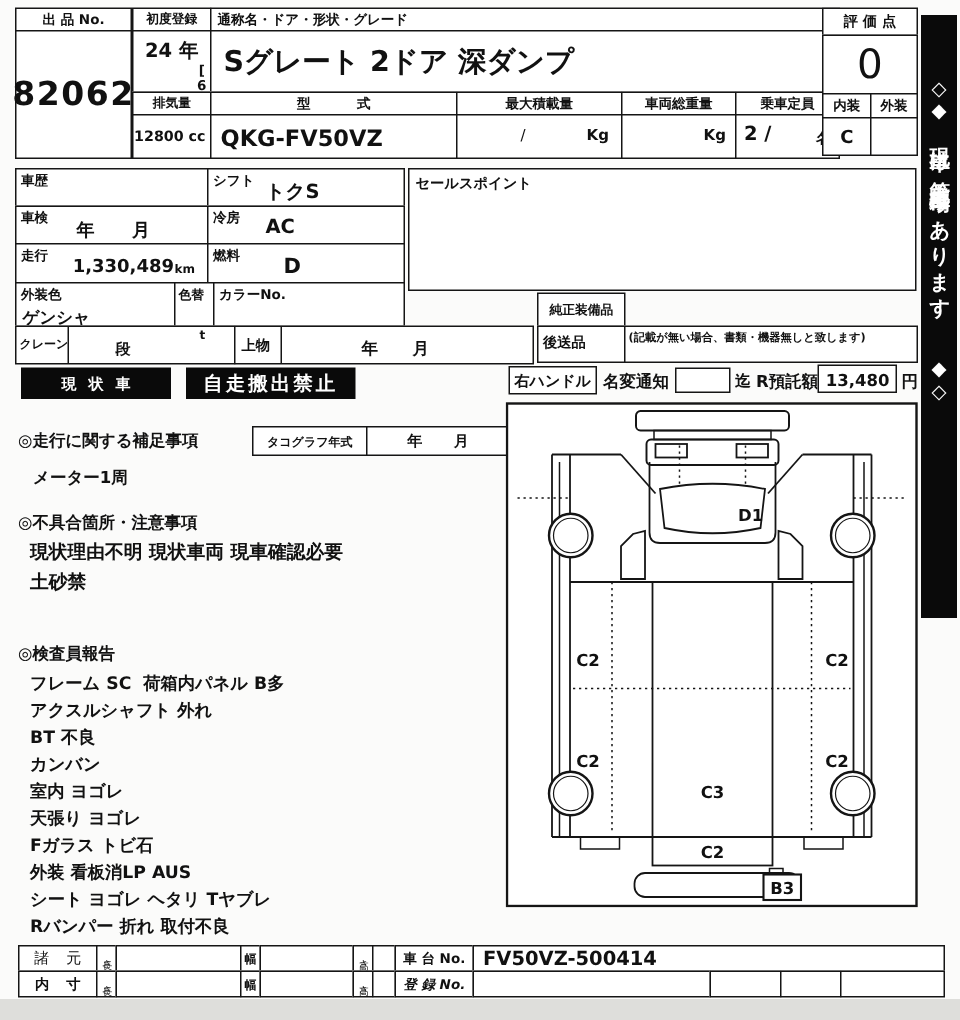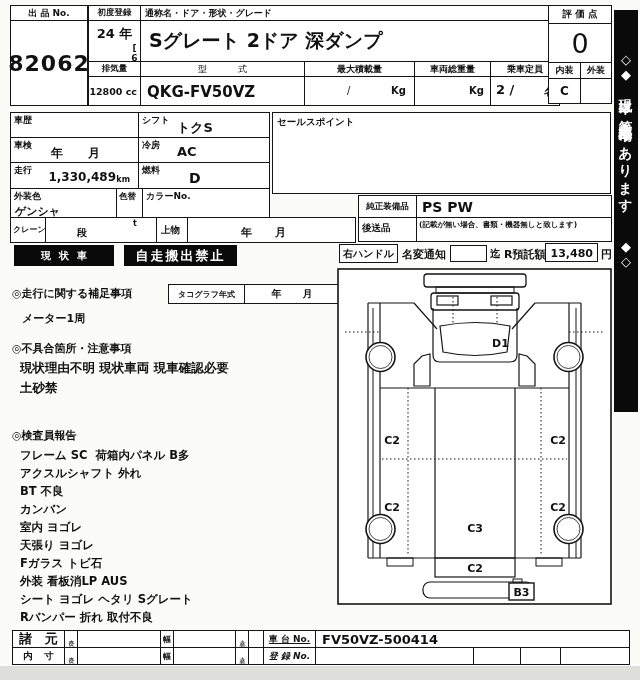--- a/index.html
+++ b/index.html
@@ -48,21 +48,21 @@
     </div>
 
   <div class="bx cent" style="left:88px;top:61px;width:53px;height:16px;">
       <span style="font-size:8.5px;font-weight:bold;">排気量</span>
     </div>
   <div class="bx" style="left:88px;top:76px;width:53px;height:30px;">
       <span style="position:absolute;right:3px;top:9px;font-size:9.5px;font-weight:bold;">12800 cc</span>
     </div>
 
   <div class="bx cent" style="left:140px;top:61px;width:165px;height:16px;">
-      <span style="font-size:9px;font-weight:normal;letter-spacing:14px;text-indent:14px;">型 式</span>
+      <span style="font-size:9px;font-weight:bold;letter-spacing:14px;text-indent:14px;">型 式</span>
     </div>
   <div class="bx" style="left:140px;top:76px;width:165px;height:30px;">
       <span style="position:absolute;left:6px;top:6px;font-size:15px;font-weight:bold;">QKG-FV50VZ</span>
     </div>
 
   <div class="bx cent" style="left:304px;top:61px;width:111px;height:16px;">
       <span class="lbl">最大積載量</span>
     </div>
   <div class="bx" style="left:304px;top:76px;width:111px;height:30px;">
     <span style="position:absolute;left:42px;top:8px;font-size:10px;">/</span>
@@ -140,23 +140,20 @@
   <div class="bx" style="left:142px;top:188px;width:128px;height:30px;">
       <span class="lbl corner">カラーNo.</span>
     </div>
 
   <div class="bx" style="left:272px;top:112px;width:339px;height:82px;">
       <span style="position:absolute;left:4px;top:3px;font-size:9.5px;font-weight:bold;">セールスポイント</span>
     </div>
 
   <div class="bx cent thin" style="left:358px;top:195px;width:59px;height:23px;">
       <span style="font-size:8.5px;font-weight:bold;">純正装備品</span>
-    </div>
-  <div class="bx thin" style="left:416px;top:195px;width:196px;height:23px;">
-      <span style="position:absolute;left:5px;top:3px;font-size:14px;font-weight:bold;">PS PW</span>
     </div>
 
   <div class="bx" style="left:10px;top:217px;width:147px;height:26px;">
     <span style="position:absolute;left:2px;top:6px;font-size:8px;font-weight:bold;">クレーン</span>
     <span style="position:absolute;left:34px;top:0;bottom:0;border-left:1px solid #151515;"></span>
     <span style="position:absolute;left:66px;top:8px;font-size:10px;font-weight:bold;">段</span>
     <span style="position:absolute;left:122px;top:1px;font-size:8px;font-weight:bold;">t</span>
     <span style="position:absolute;left:114px;top:26px;font-size:11px;font-weight:bold;">吊り</span>
   </div>
   <div class="bx" style="left:156px;top:217px;width:200px;height:26px;">
@@ -199,21 +196,21 @@
 
   <div class="sectitle" style="top:428px;">◎検査員報告</div>
   <div class="noteline" style="top:448px;">フレーム SC  荷箱内パネル B多</div>
   <div class="noteline" style="top:466px;">アクスルシャフト 外れ</div>
   <div class="noteline" style="top:484px;">BT 不良</div>
   <div class="noteline" style="top:502px;">カンバン</div>
   <div class="noteline" style="top:520px;">室内 ヨゴレ</div>
   <div class="noteline" style="top:538px;text-align:center;">天張り ヨゴレ</div>
   <div class="noteline" style="top:556px;">Fガラス トビ石</div>
   <div class="noteline" style="top:574px;">外装 看板消LP AUS</div>
-  <div class="noteline" style="top:592px;">シート ヨゴレ ヘタリ Sグレート</div>
+  <div class="noteline" style="top:592px;">シート ヨゴレ ヘタリ Tヤブレ</div>
   <div class="noteline" style="top:610px;">Rバンパー 折れ 取付不良</div>
 
   <svg class="abs" style="left:337px;top:268px;" width="275" height="337" viewBox="0 0 275 337">
     <rect x="1" y="1" width="273" height="335" fill="#fff" stroke="#151515" stroke-width="1.6"></rect>
 
     <rect x="87" y="6" width="102" height="13" rx="3" fill="none" stroke="#151515" stroke-width="1.3"></rect>
     <rect x="99" y="19" width="78" height="6" fill="none" stroke="#151515" stroke-width="1"></rect>
     <rect x="94" y="25" width="88" height="17" rx="3" fill="none" stroke="#151515" stroke-width="1.3"></rect>
     <rect x="100" y="28" width="21" height="9" fill="none" stroke="#151515" stroke-width="1.2"></rect>
     <rect x="154" y="28" width="21" height="9" fill="none" stroke="#151515" stroke-width="1.2"></rect>
@@ -277,30 +274,30 @@
     <text x="55" y="176" text-anchor="middle">C2</text>
     <text x="221" y="176" text-anchor="middle">C2</text>
     <text x="55" y="243" text-anchor="middle">C2</text>
     <text x="221" y="243" text-anchor="middle">C2</text>
     <text x="138" y="264" text-anchor="middle">C3</text>
     <text x="138" y="304" text-anchor="middle">C2</text>
     <text x="184.5" y="328" text-anchor="middle">B3</text>
   </svg>
 
   <div class="bx cent thin" style="left:12px;top:630px;width:53px;height:18px;">
-      <span style="font-size:13px;font-weight:bold;letter-spacing:4px;text-indent:4px;">諸 元</span>
+      <span style="font-size:10px;font-weight:normal;letter-spacing:4px;text-indent:4px;">諸 元</span>
     </div>
   <div class="bx vcell thin" style="left:64px;top:630px;width:14px;height:18px;">長さ</div>
   <div class="bx thin" style="left:77px;top:630px;width:84px;height:18px;"></div>
   <div class="bx cent thin" style="left:160px;top:630px;width:14px;height:18px;font-size:8px;font-weight:bold;">幅</div>
   <div class="bx thin" style="left:173px;top:630px;width:63px;height:18px;"></div>
   <div class="bx vcell thin" style="left:235px;top:630px;width:14px;height:18px;">高さ</div>
   <div class="bx thin" style="left:248px;top:630px;width:16px;height:18px;"></div>
   <div class="bx cent thin" style="left:263px;top:630px;width:53px;height:18px;">
-      <span style="font-size:9px;font-weight:bold;text-decoration:underline;">車 台 No.</span>
+      <span style="font-size:9px;font-weight:bold;">車 台 No.</span>
     </div>
   <div class="bx thin" style="left:315px;top:630px;width:315px;height:18px;">
       <span style="position:absolute;left:6px;top:1px;font-size:13px;font-weight:bold;">FV50VZ-500414</span>
     </div>
 
   <div class="bx cent thin" style="left:12px;top:647px;width:53px;height:18px;">
       <span style="font-size:9.5px;font-weight:bold;letter-spacing:4px;text-indent:4px;">内 寸</span>
     </div>
   <div class="bx vcell thin" style="left:64px;top:647px;width:14px;height:18px;">長さ</div>
   <div class="bx thin" style="left:77px;top:647px;width:84px;height:18px;"></div>

